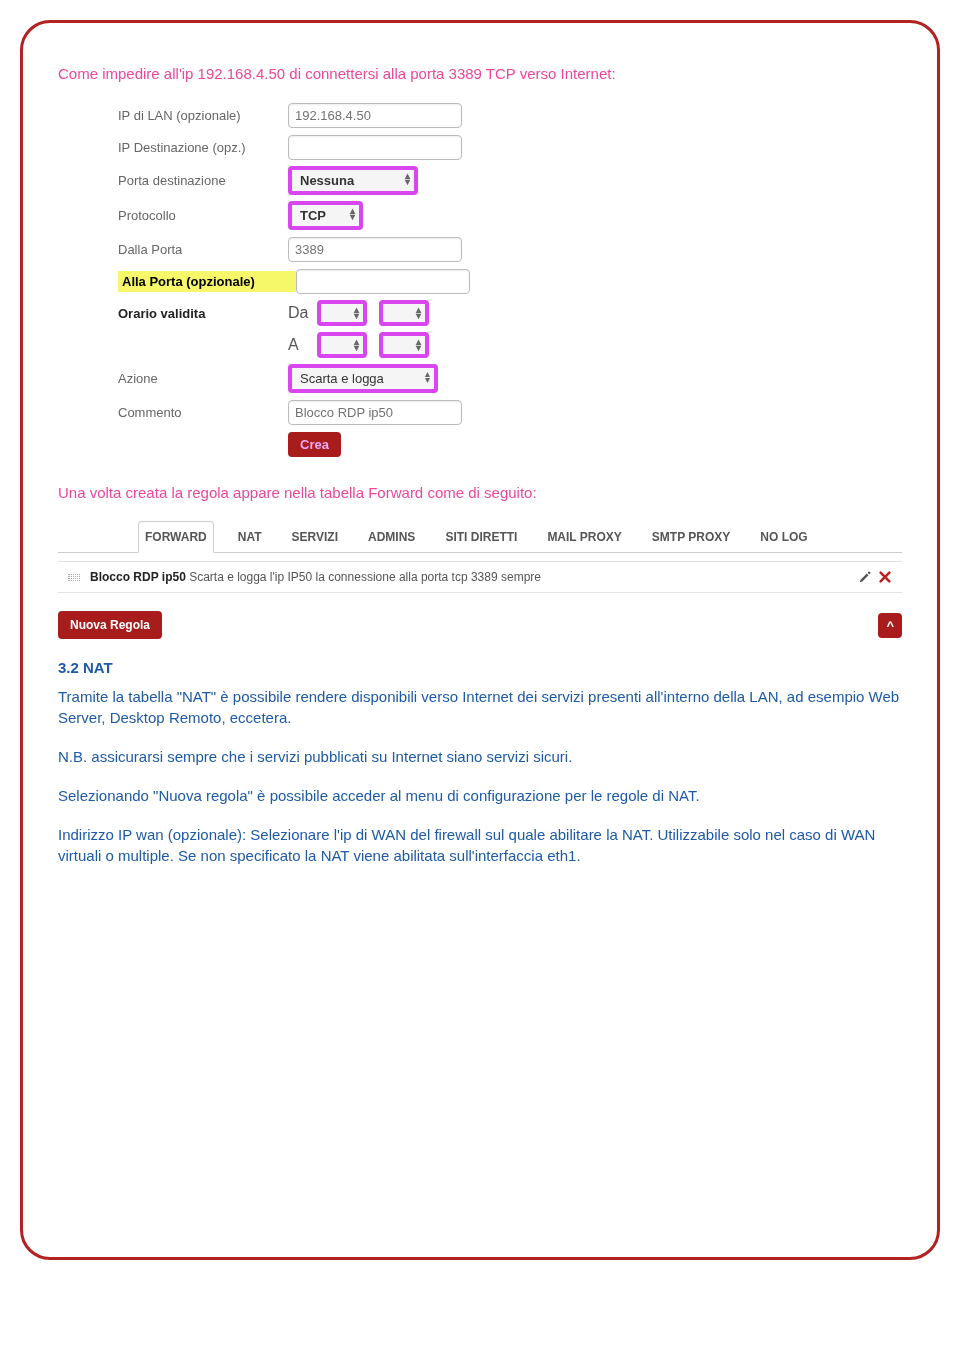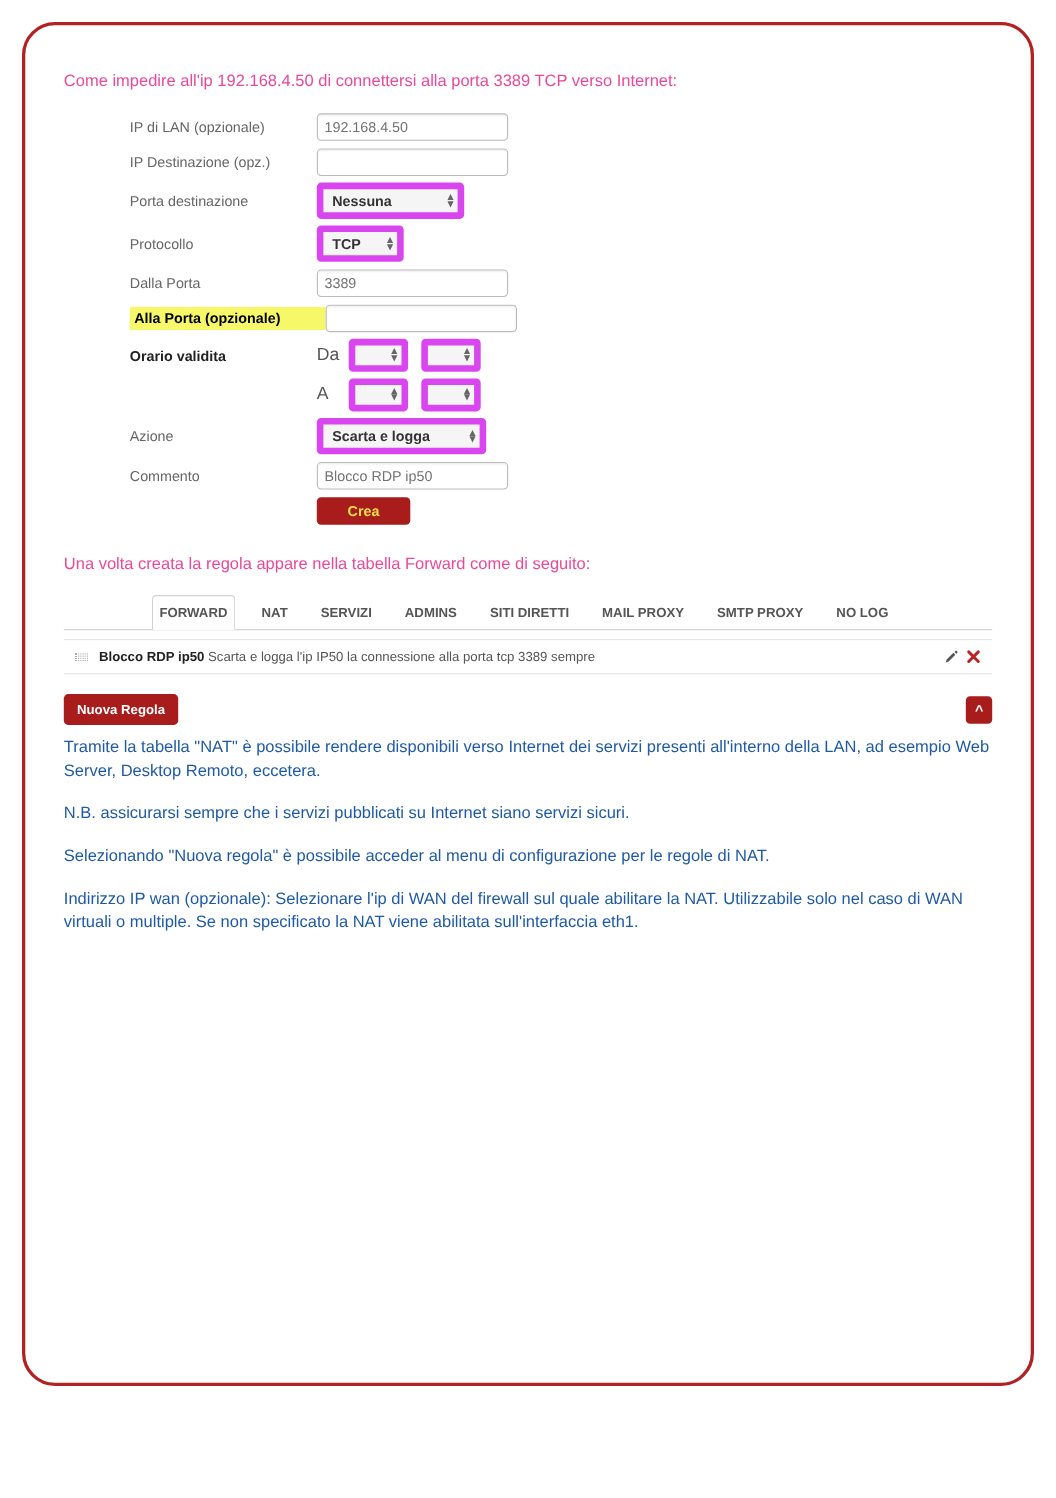--- a/index.html
+++ b/index.html
@@ -65,51 +65,51 @@
     border-radius: 4px;
     padding: 4px 6px;
     font-size: 13px;
     color: #737373;
     background: #fff;
     box-shadow: inset 0 1px 2px rgba(0,0,0,0.08);
     font-family: Arial, sans-serif;
   }
   .w-long { width: 160px; }
   .select-like {
-    border: 6px solid #d946ef;
+    border: 4px solid #d946ef;
     border-radius: 4px;
     padding: 3px 4px 3px 8px;
     font-size: 13px;
     color: #333;
     background: #f5f5f5;
     display: inline-flex;
-    align-items: center;
+    align-items: flex-start;
     justify-content: space-between;
     font-weight: bold;
   }
   .select-arrows {
     display: inline-block;
     margin-left: 8px;
     font-size: 10px;
     line-height: 6px;
     color: #666;
     text-align: center;
   }
   .sub-label {
     width: 25px;
     font-size: 16px;
     color: #555;
     margin-right: 4px;
   }
   .btn-crea {
     background: #a81c1c;
-    color: #fde047;
+    color: #f0abfc;
     border: none;
     border-radius: 4px;
-    padding: 5px 28px;
+    padding: 5px 12px;
     font-size: 13px;
     font-weight: bold;
     cursor: pointer;
   }
   
   .tabs-block {
     margin: 14px 0 8px 0;
     font-family: Arial, sans-serif;
     border-bottom: 1px solid #ccc;
   }
@@ -255,21 +255,21 @@
           <span></span>
           <span class="select-arrows">▴<br>▾</span>
         </div>
       <div class="select-like" style="width:30px">
           <span></span>
           <span class="select-arrows">▴<br>▾</span>
         </div>
     </div>
     <div class="form-row">
       <div class="form-label">Azione</div>
-      <div class="select-like" style="width:130px;font-weight:bold">
+      <div class="select-like" style="width:130px;font-weight:normal">
         <span>Scarta e logga</span>
         <span class="select-arrows">▴<br>▾</span>
       </div>
     </div>
     <div class="form-row">
       <div class="form-label">Commento</div>
       <input class="form-input w-long" value="Blocco RDP ip50" style="">
     </div>
     <div class="form-row">
       <div class="form-label"></div>
@@ -312,18 +312,19 @@
     </div>
   </div>
 
   <div class="action-btns">
     <button class="btn-nuova">Nuova Regola</button>
     <button class="btn-caret">
       <span>^</span>
     </button>
   </div>
 
+  <div class="section-heading">3.2 NAT</div>
   <p class="body-text blue-text">Tramite la tabella "NAT" è possibile rendere disponibili verso Internet dei servizi presenti all'interno della LAN, ad esempio Web Server, Desktop Remoto, eccetera.</p>
   <p class="body-text blue-text">N.B. assicurarsi sempre che i servizi pubblicati su Internet siano servizi sicuri.</p>
   <p class="body-text blue-text">Selezionando "Nuova regola" è possibile acceder al menu di configurazione per le regole di NAT.</p>
   <p class="body-text blue-text">Indirizzo IP wan (opzionale): Selezionare l'ip di WAN del firewall sul quale abilitare la NAT. Utilizzabile solo nel caso di WAN virtuali o multiple. Se non specificato la NAT viene abilitata sull'interfaccia eth1.</p>
 
 </div>
 
 </body></html>

